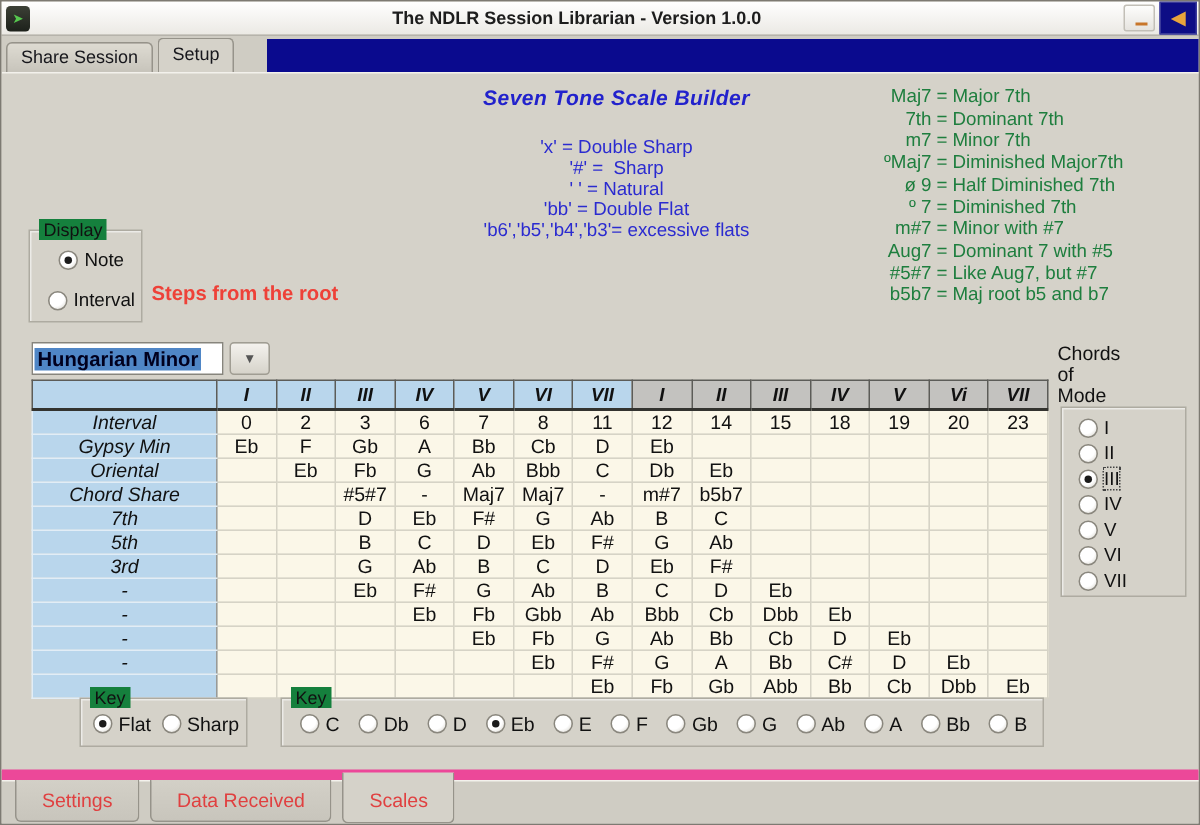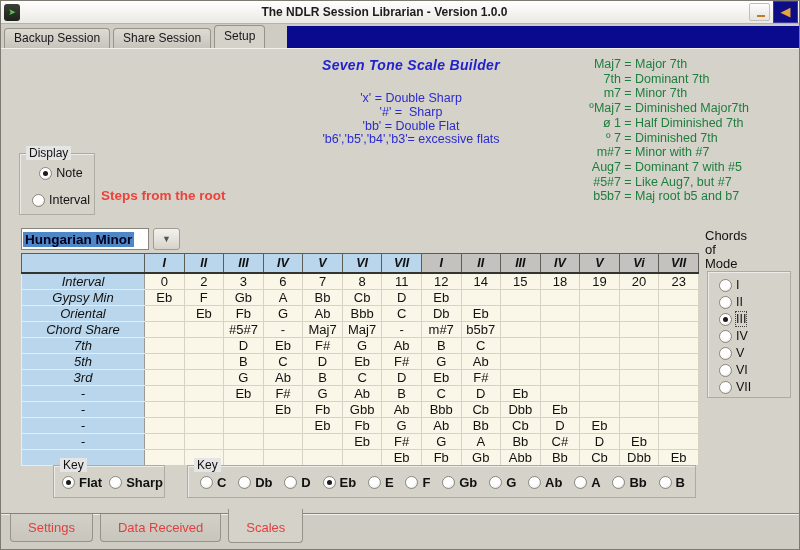--- a/index.html
+++ b/index.html
@@ -28,21 +28,21 @@
   .page-title{position:absolute;left:235px;top:9px;width:350px;text-align:center;font-size:14px;font-weight:bold;font-style:italic;color:#2222cc;letter-spacing:.3px;}
   .legend-blue{position:absolute;left:235px;top:44px;width:350px;text-align:center;color:#2b2bd0;}
   .bl-line{font-size:12.5px;line-height:13.8px;white-space:pre;}
   .legend-green{position:absolute;left:570px;top:9px;width:226px;color:#1e7e3e;}
   .gl-row{display:flex;font-size:12.5px;line-height:14.7px;}
   .gl-k{width:50px;text-align:right;white-space:pre;flex:none;}
   .gl-eq{width:14px;text-align:center;flex:none;}
   .gl-v{white-space:nowrap;}
 
   .groupbox{position:absolute;border:1px solid #aeab a1;border:1px solid #aeaba1;box-shadow:inset 1px 1px 0 rgba(255,255,255,.55);}
-  .gb-legend{position:absolute;top:-8px;left:6px;background:#e5e5e5;padding:0 3px;font-size:12px;color:#111;line-height:14px;}
+  .gb-legend{position:absolute;top:-8px;left:6px;background:#15803d;padding:0 3px;font-size:12px;color:#111;line-height:14px;}
 
   #display-box{left:18px;top:105px;width:76px;height:62px;}
   #display-options{display:flex;flex-direction:column;gap:13px;padding:12px 0 0 8px;align-items:center;}
 
   .steps-label{position:absolute;left:100px;top:140px;font-size:13.5px;font-weight:600;color:#ee4138;}
 
   
   .combo{position:absolute;left:20px;top:180px;width:159px;height:22px;display:flex;}
   .combo-field{flex:1;background:#fff;border:1px solid #87857d;display:flex;align-items:center;padding:0 1px;overflow:hidden;}
   .combo-sel{background:#4f86c6;color:#00001e;font-size:13.5px;font-weight:bold;padding:0 2px;white-space:nowrap;}
@@ -66,64 +66,64 @@
   
   .mode-title{position:absolute;left:704px;top:181px;width:88px;text-align:left;font-size:13px;line-height:14px;color:#111;}
   #mode-box{left:706px;top:223px;width:84px;height:127px;}
   #mode-options{display:flex;flex-direction:column;gap:3px;padding:6px 0 0 11px;}
 
   
   #key-box1{left:52px;top:417px;width:112px;height:33px;}
   #key-accidental-options{display:flex;gap:7px;padding:9px 0 0 8px;}
   #key-box2{left:186px;top:417px;width:509px;height:33px;}
   #key-root-options{display:flex;justify-content:space-between;padding:9px 10px 0 12px;}
-  .key-opts .radio{font-size:13px;font-weight:700;}
+  .key-opts .radio{font-size:13px;font-weight:400;}
 
   
   .radio{display:flex;align-items:center;gap:4px;font-size:12.5px;color:#111;cursor:default;white-space:nowrap;}
   .rb{width:13px;height:13px;border-radius:50%;background:radial-gradient(circle at 35% 30%,#ffffff 55%,#d2cfc6);border:1px solid #8a877e;position:relative;flex:none;}
   .rb.on::after{content:"";position:absolute;left:3px;top:3px;width:5px;height:5px;border-radius:50%;background:#1b1b1b;}
   .rbl.focused{outline:1px dotted #444;}
 
   
-  .bottom-bar{position:absolute;left:0;top:512px;width:800px;height:38px;background:#cfccc3;border-top:1px solid #ec4899;box-shadow:inset 0 1px 0 #f3f1ec;}
+  .bottom-bar{position:absolute;left:0;top:512px;width:800px;height:38px;background:#cfccc3;border-top:7px solid #ec4899;box-shadow:inset 0 1px 0 #f3f1ec;}
   .btabs{display:flex;align-items:flex-start;padding-left:9px;}
   .btab{height:28px;line-height:27px;padding:0 17px;font-size:13px;color:#e04040;background:linear-gradient(#d3d0c7,#c8c5bc);border:1px solid #96938a;border-top:none;border-radius:0 0 4px 4px;margin-right:7px;position:relative;white-space:nowrap;}
   .btab.active{margin-top:-5px;height:34px;line-height:38px;background:#d5d2c9;border-top:none;z-index:3;}
 </style>
 </head>
 <body>
 
 <div class="window">
 
   <div class="titlebar">
     <div class="app-icon">➤</div>
     <div class="tb-title">The NDLR Session Librarian - Version 1.0.0</div>
     <div class="win-controls">
       <div class="btn-min"></div>
       <div class="btn-back">◀</div>
     </div>
   </div>
 
   <div class="tabbar">
     <div class="tabs" id="top-tabs">
-        <div class="tab">Backup Session</div>
         <div class="tab">Share Session</div>
         <div class="tab active">Setup</div>
       </div>
     <div class="navy-fill"></div>
   </div>
 
   <div class="content">
 
     <div class="page-title">Seven Tone Scale Builder</div>
 
     <div class="legend-blue" id="legend-blue">
         <div class="bl-line">'x' = Double Sharp</div>
         <div class="bl-line">'#' =  Sharp</div>
+        <div class="bl-line">' ' = Natural</div>
         <div class="bl-line">'bb' = Double Flat</div>
         <div class="bl-line">'b6','b5','b4','b3'= excessive flats</div>
       </div>
 
     <div class="legend-green" id="legend-green">
         <div class="gl-row">
           <span class="gl-k">Maj7</span>
           <span class="gl-eq">=</span>
           <span class="gl-v">Major 7th</span>
         </div>
@@ -136,21 +136,21 @@
           <span class="gl-k">m7</span>
           <span class="gl-eq">=</span>
           <span class="gl-v">Minor 7th</span>
         </div>
         <div class="gl-row">
           <span class="gl-k">ºMaj7</span>
           <span class="gl-eq">=</span>
           <span class="gl-v">Diminished Major7th</span>
         </div>
         <div class="gl-row">
-          <span class="gl-k">ø 1</span>
+          <span class="gl-k">ø 9</span>
           <span class="gl-eq">=</span>
           <span class="gl-v">Half Diminished 7th</span>
         </div>
         <div class="gl-row">
           <span class="gl-k">º 7</span>
           <span class="gl-eq">=</span>
           <span class="gl-v">Diminished 7th</span>
         </div>
         <div class="gl-row">
           <span class="gl-k">m#7</span>

